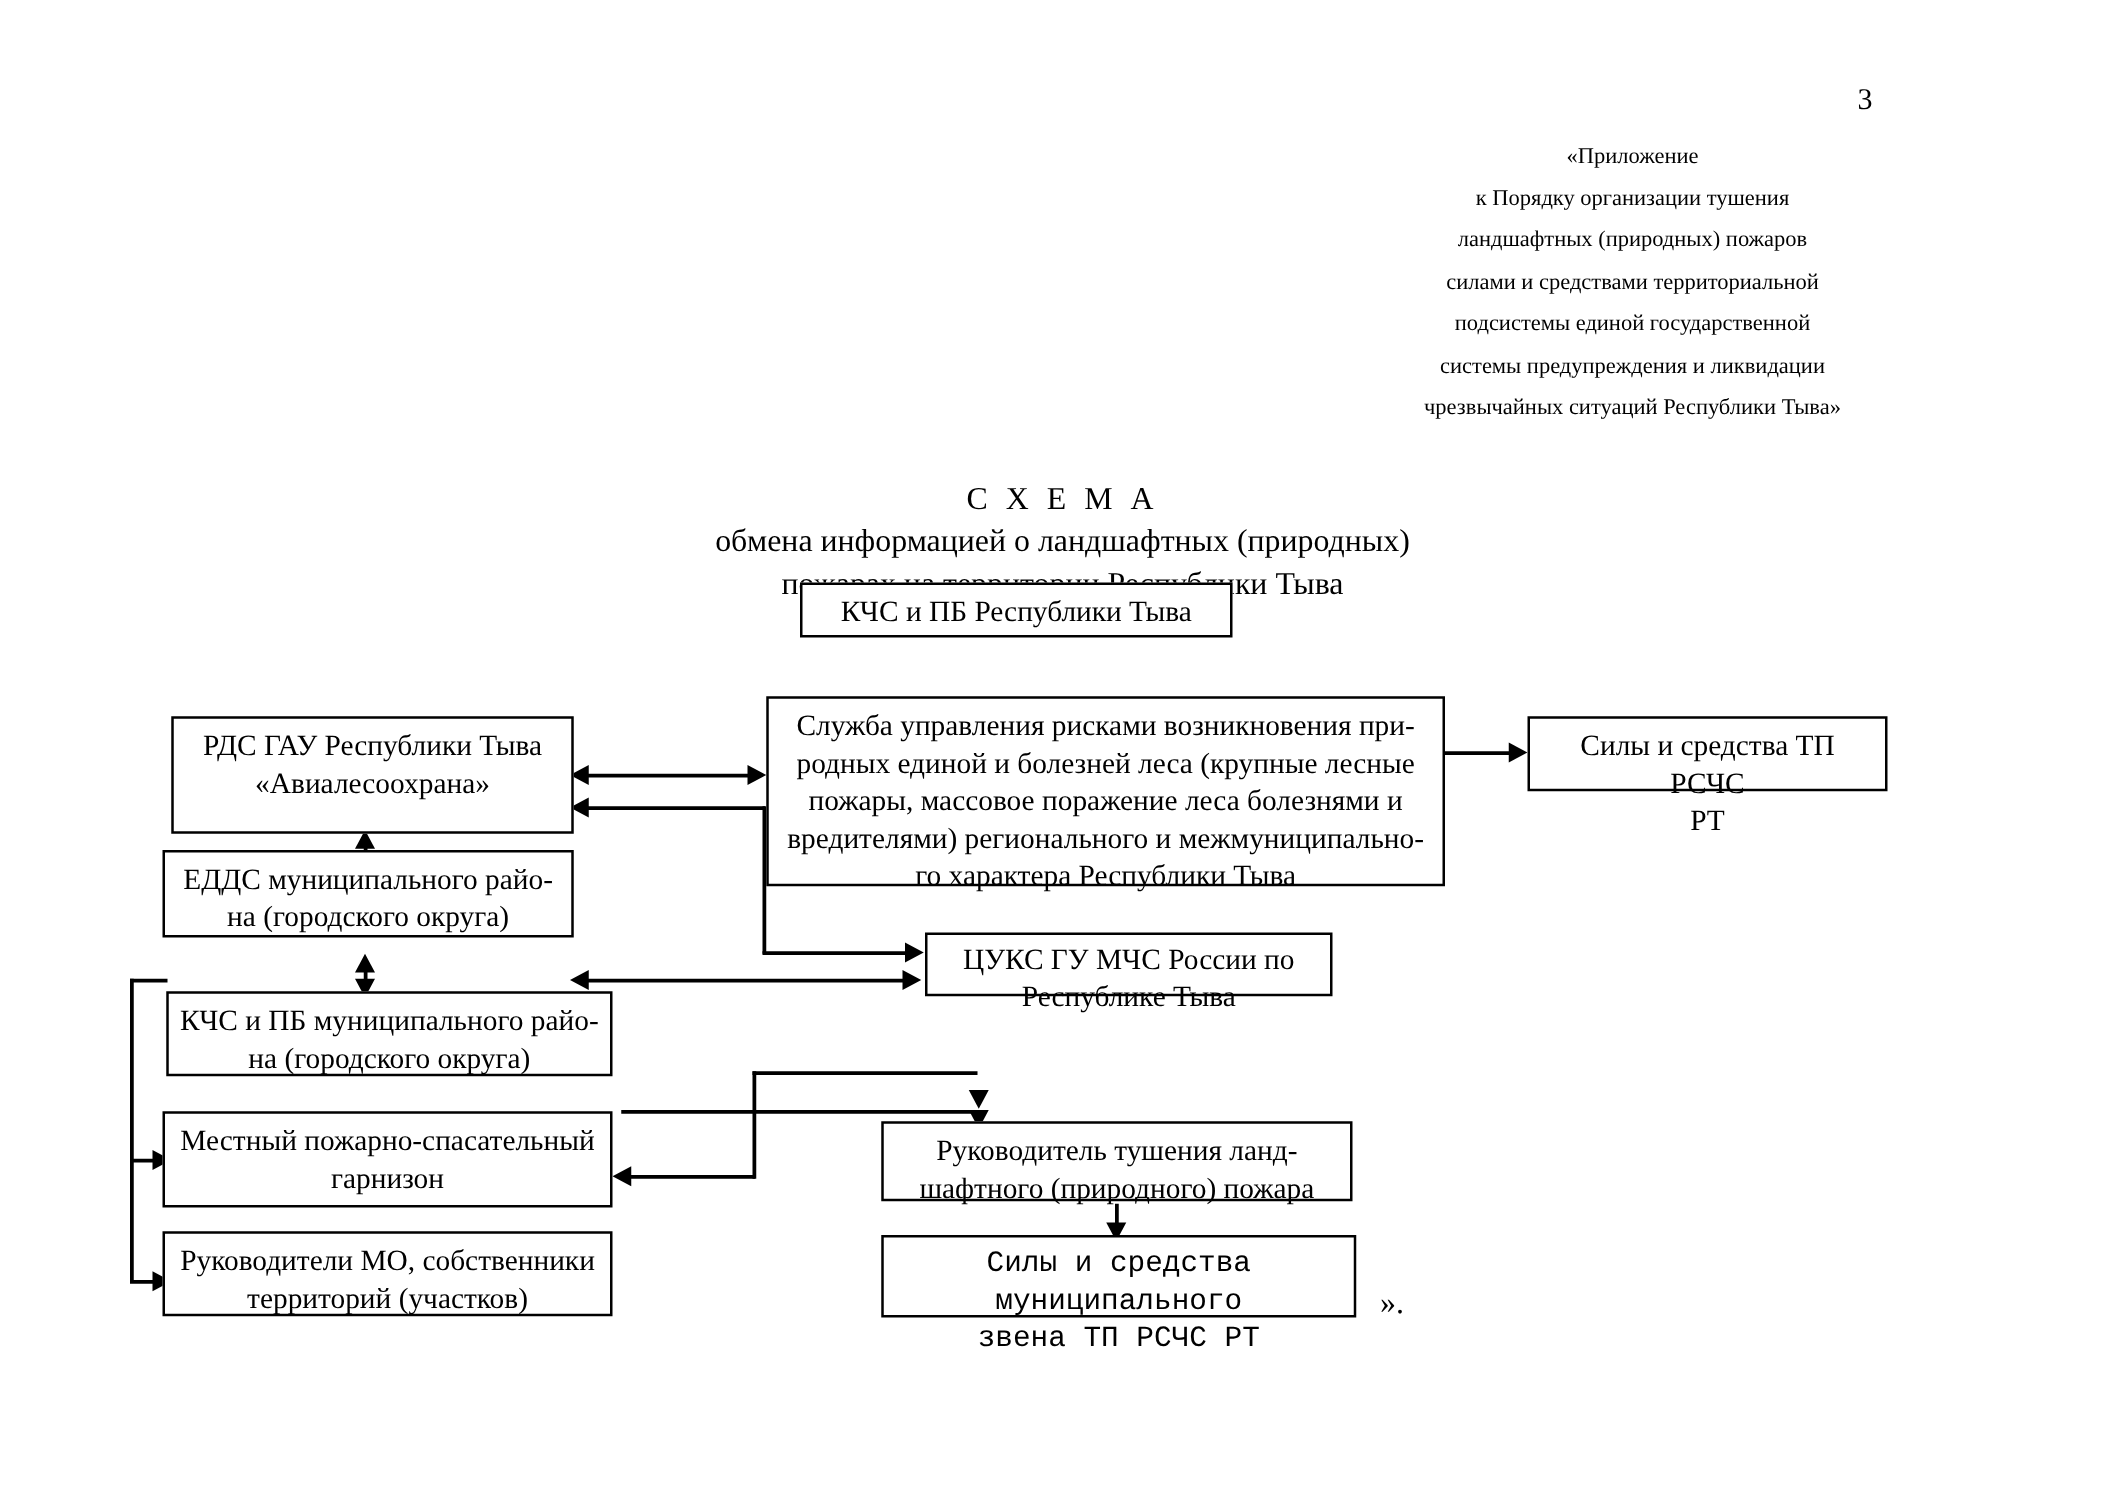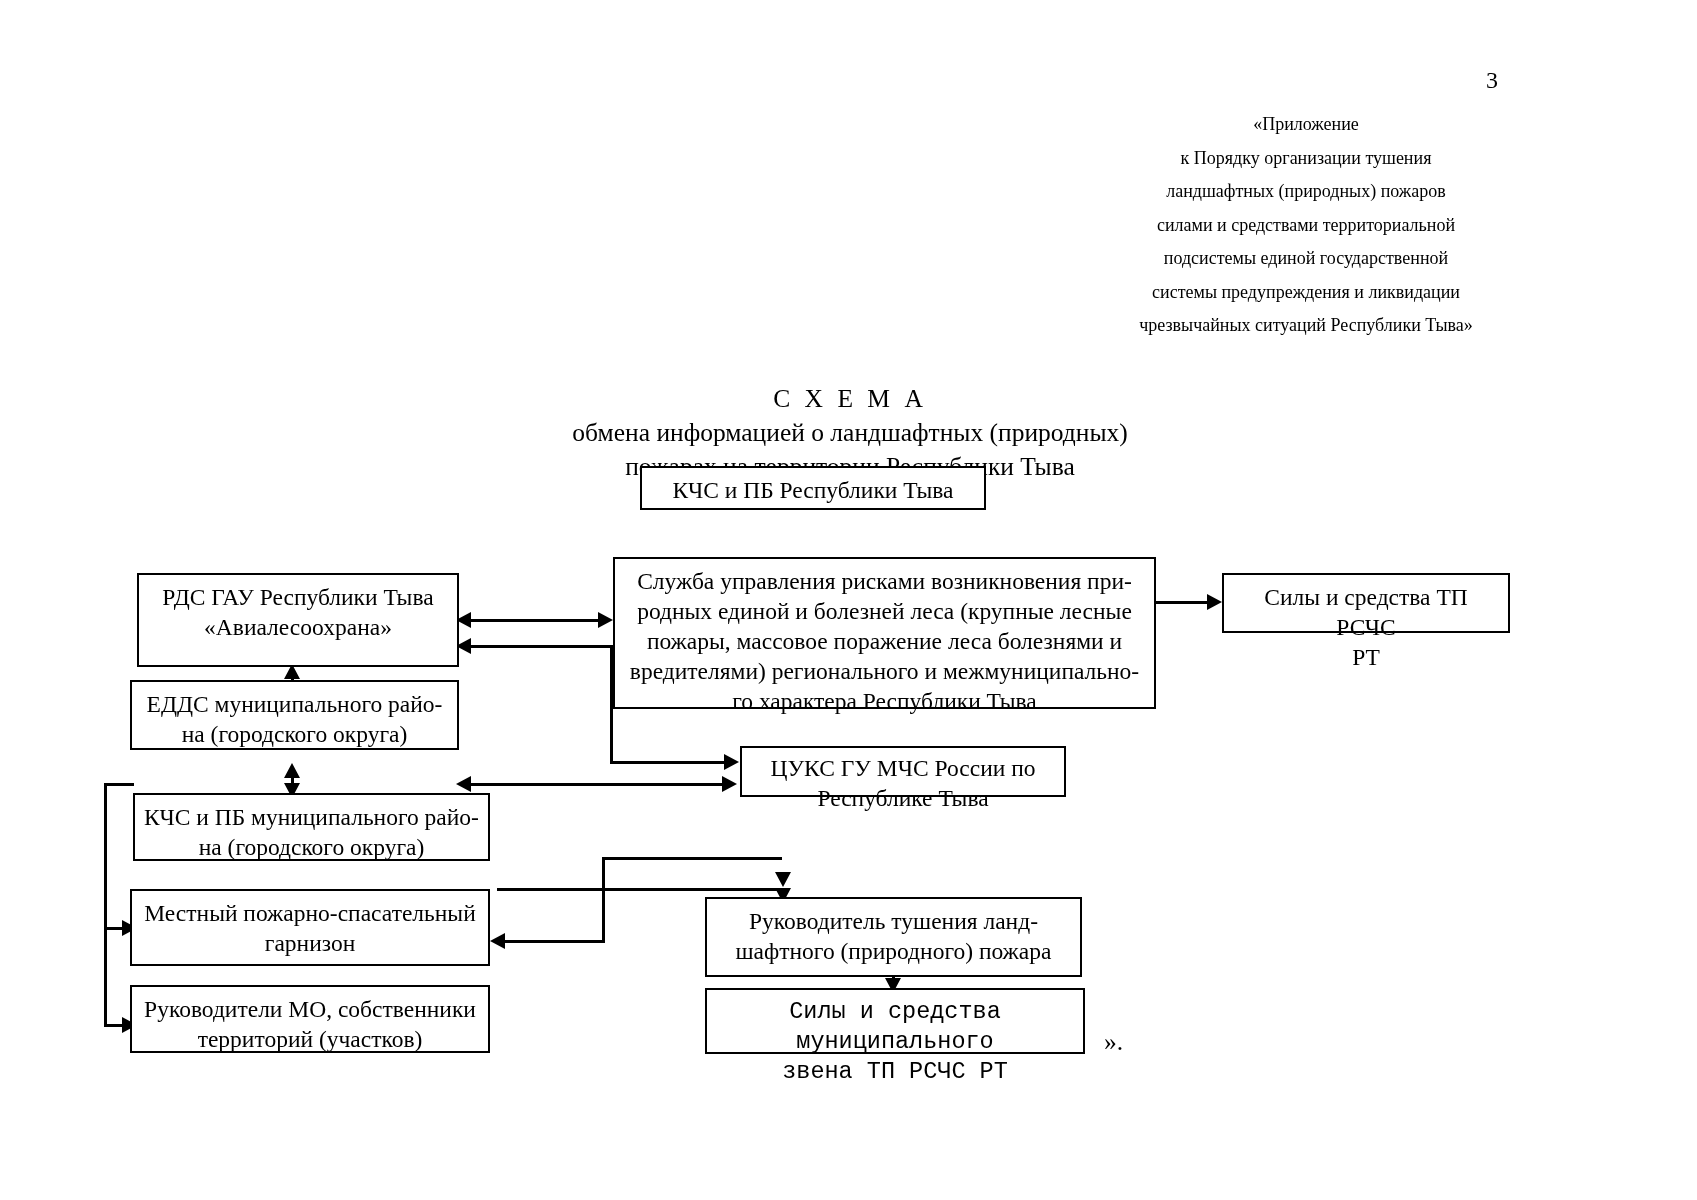--- a/index.html
+++ b/index.html
@@ -216,21 +216,21 @@
     </span>
   </div>
 
   <div class="box" style="left:130px;top:889px;width:360px;height:77px;">
     <span>
       <span style="display:block">Местный пожарно-спасательный</span>
       <span style="display:block">гарнизон</span>
     </span>
   </div>
 
-  <div class="box" style="left:705px;top:897px;width:377px;height:80px;">
+  <div class="box" style="left:705px;top:897px;width:377px;height:64px;">
     <span>
       <span style="display:block">Руководитель тушения ланд-</span>
       <span style="display:block">шафтного (природного) пожара</span>
     </span>
   </div>
 
   <div class="box" style="left:130px;top:985px;width:360px;height:68px;">
     <span>
       <span style="display:block">Руководители МО, собственники</span>
       <span style="display:block">территорий (участков)</span>

